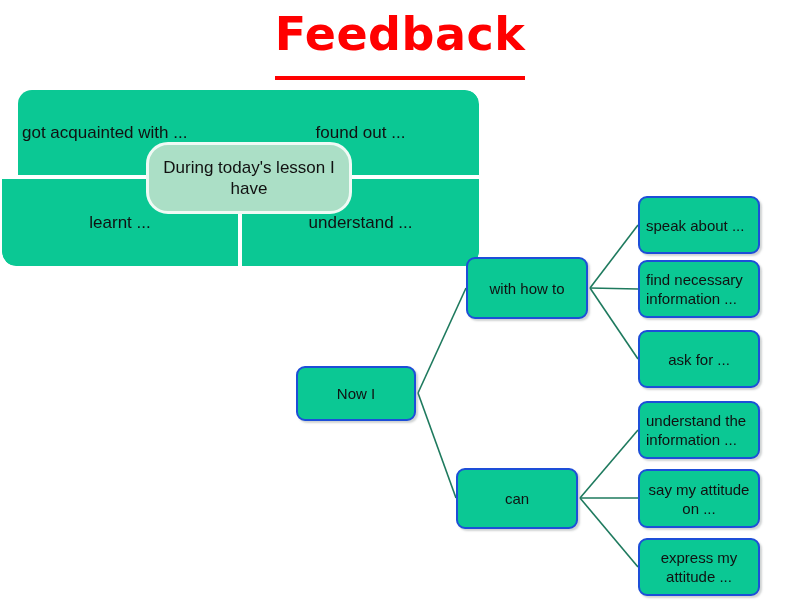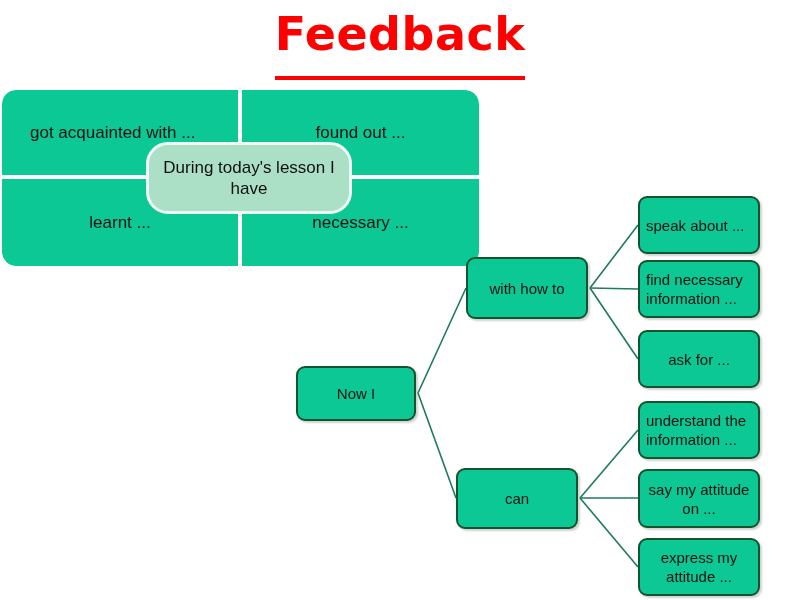--- a/index.html
+++ b/index.html
@@ -53,24 +53,24 @@
     color: #111111;
     font-size: 17px;
     line-height: 20px;
     display: flex;
     align-items: center;
     justify-content: center;
     text-align: center;
     box-sizing: border-box;
   }
   .quad-tl {
-    left: 0; top: 0; width: 236px; height: 85px;
+    left: 16px; top: 0; width: 236px; height: 85px;
     border-top-left-radius: 14px;
     justify-content: flex-start;
-    padding-left: 28px;
+    padding-left: 4px;
   }
   .quad-tr {
     left: 240px; top: 0; width: 237px; height: 85px;
     border-top-right-radius: 14px;
   }
   .quad-bl {
     left: 0; top: 89px; width: 236px; height: 87px;
     border-bottom-left-radius: 14px;
   }
   .quad-br {
@@ -111,21 +111,21 @@
   }
   #connectors line {
     stroke: #1E7A5E;
     stroke-width: 1.6;
   }
 
   
   .node {
     position: absolute;
     background: #0BC894;
-    border: 2px solid #14532d;
+    border: 2px solid #1d4ed8;
     border-radius: 9px;
     box-sizing: border-box;
     display: flex;
     align-items: center;
     justify-content: center;
     text-align: center;
     color: #111111;
     font-size: 15px;
     line-height: 19px;
     padding: 2px 6px;
@@ -149,21 +149,21 @@
 <body>
 
 <div id="slide-title">
   <span class="title-text">Feedback</span>
 </div>
 
 <div id="quad-grid">
   <div class="quad-cell quad-tl">got acquainted with ...</div>
   <div class="quad-cell quad-tr">found out ...</div>
   <div class="quad-cell quad-bl">learnt ...</div>
-  <div class="quad-cell quad-br">necessary ...</div>
+  <div class="quad-cell quad-br">understand ...</div>
 </div>
 
 <div id="center-node">During today's lesson I have</div>
 
 <svg id="connectors" viewBox="0 0 800 600" width="800" height="600">
 
   <line x1="418" y1="393" x2="466" y2="288"></line>
 
   <line x1="418" y1="393" x2="456" y2="498"></line>
 

